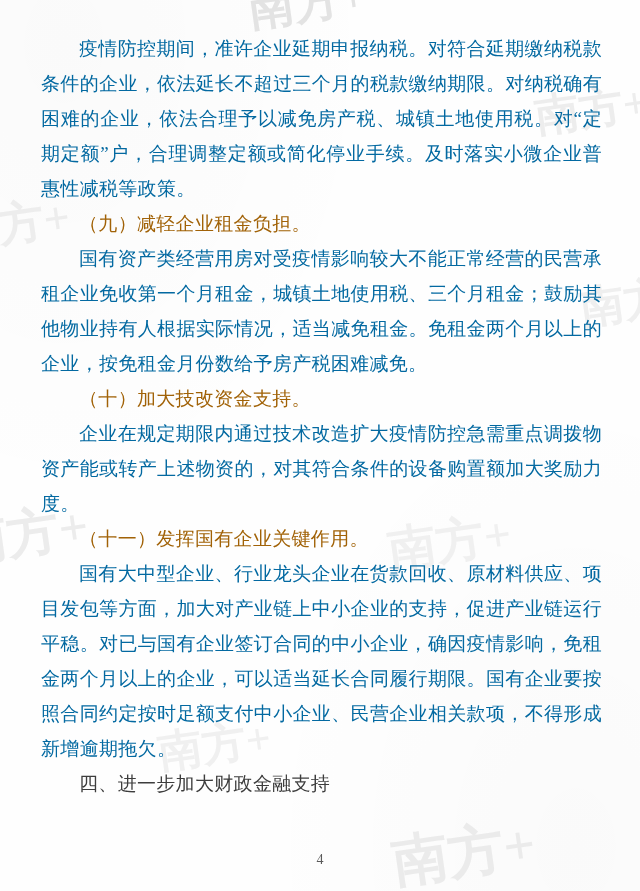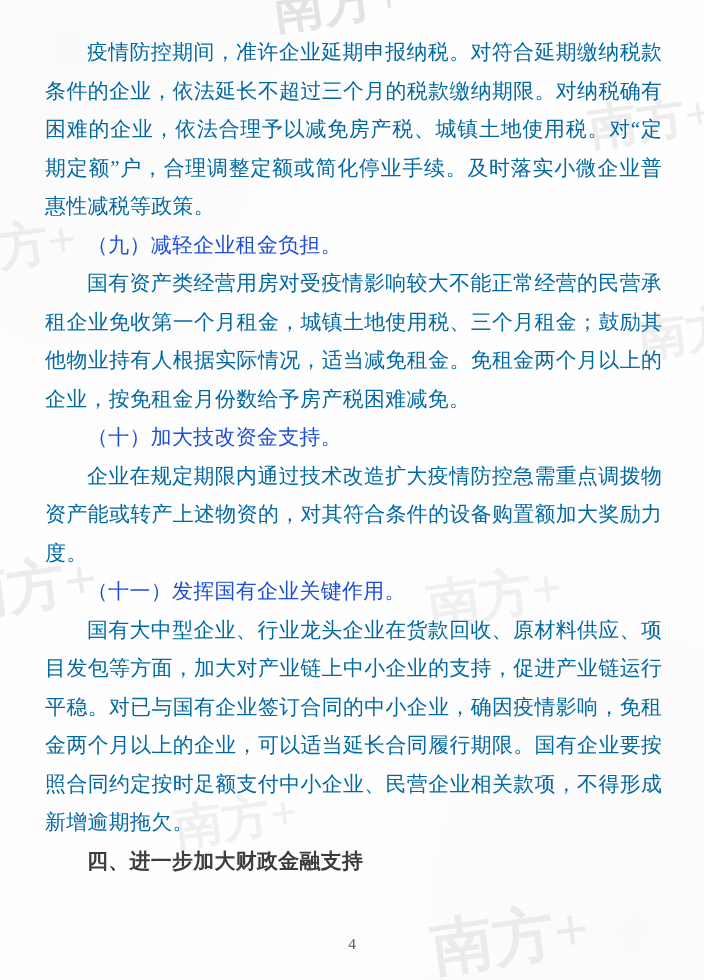--- a/index.html
+++ b/index.html
@@ -34,25 +34,25 @@
     font-size: 19px;
     line-height: 35px;
     letter-spacing: 0.32px;
     text-align: justify;
     text-justify: inter-ideograph;
     text-indent: 2em;
     color: #0369a1;
     margin: 0;
   }
   .heading-song {
-    color: #1d4ed8;
+    color: #a16207;
   }
   .heading-sans {
     font-family: "Liberation Sans", "DejaVu Sans", sans-serif;
-    font-weight: 700;
+    font-weight: 400;
     color: #3d3d3d;
   }
   .page-number {
     position: absolute;
     top: 852px;
     left: 0;
     width: 100%;
     text-align: center;
     font-size: 14px;
     color: #5a5a5a;

